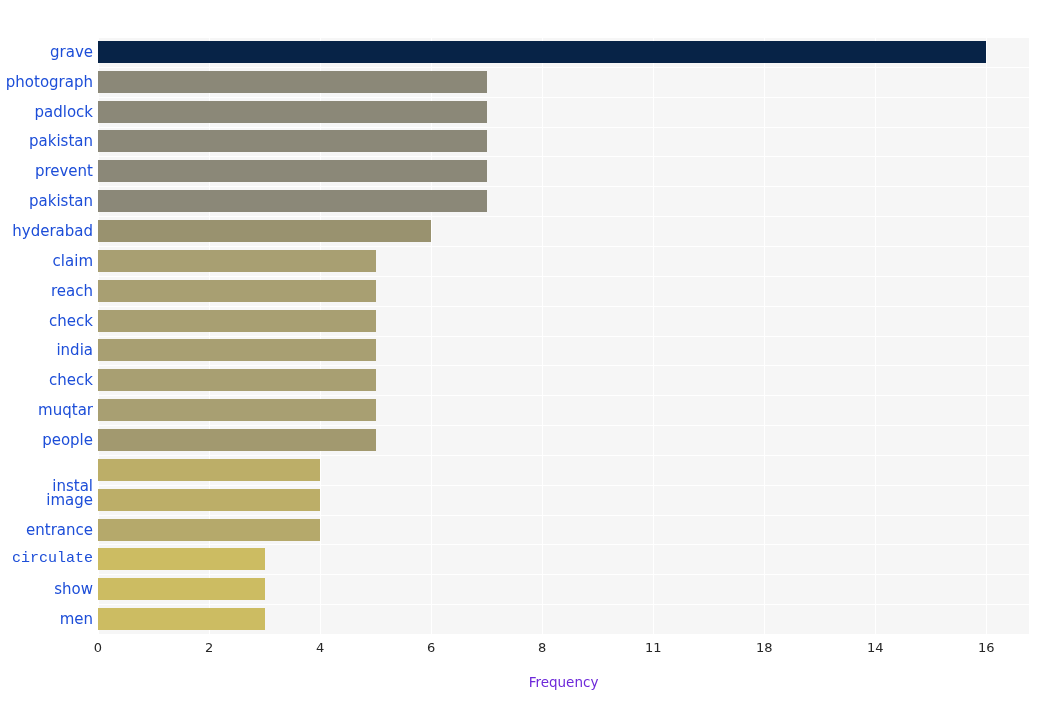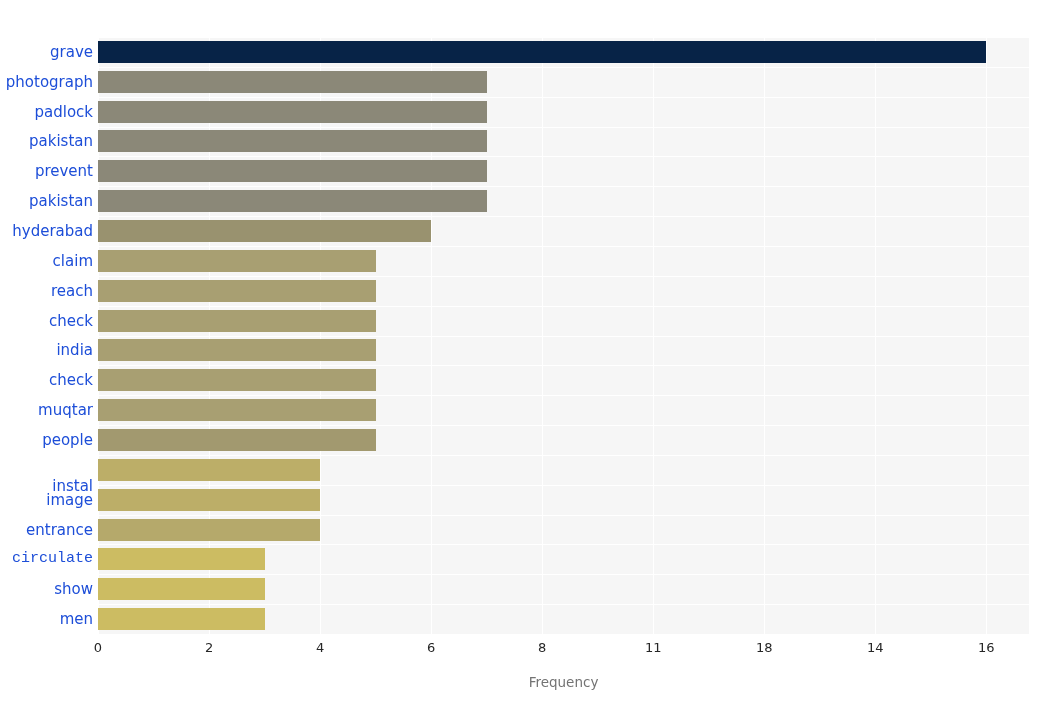--- a/index.html
+++ b/index.html
@@ -93,21 +93,21 @@
     font-size: 13px;
     color: #262626;
   }
   #x-axis-title {
     position: absolute;
     left: 98px;
     top: 674px;
     width: 931px;
     text-align: center;
     font-size: 13.5px;
-    color: #737373;
+    color: #6d28d9;
   }
 </style>
 </head>
 <body>
 
 <div id="chart-figure">
 
 
   <div id="plot-area">
     <div id="vgrid-container">

